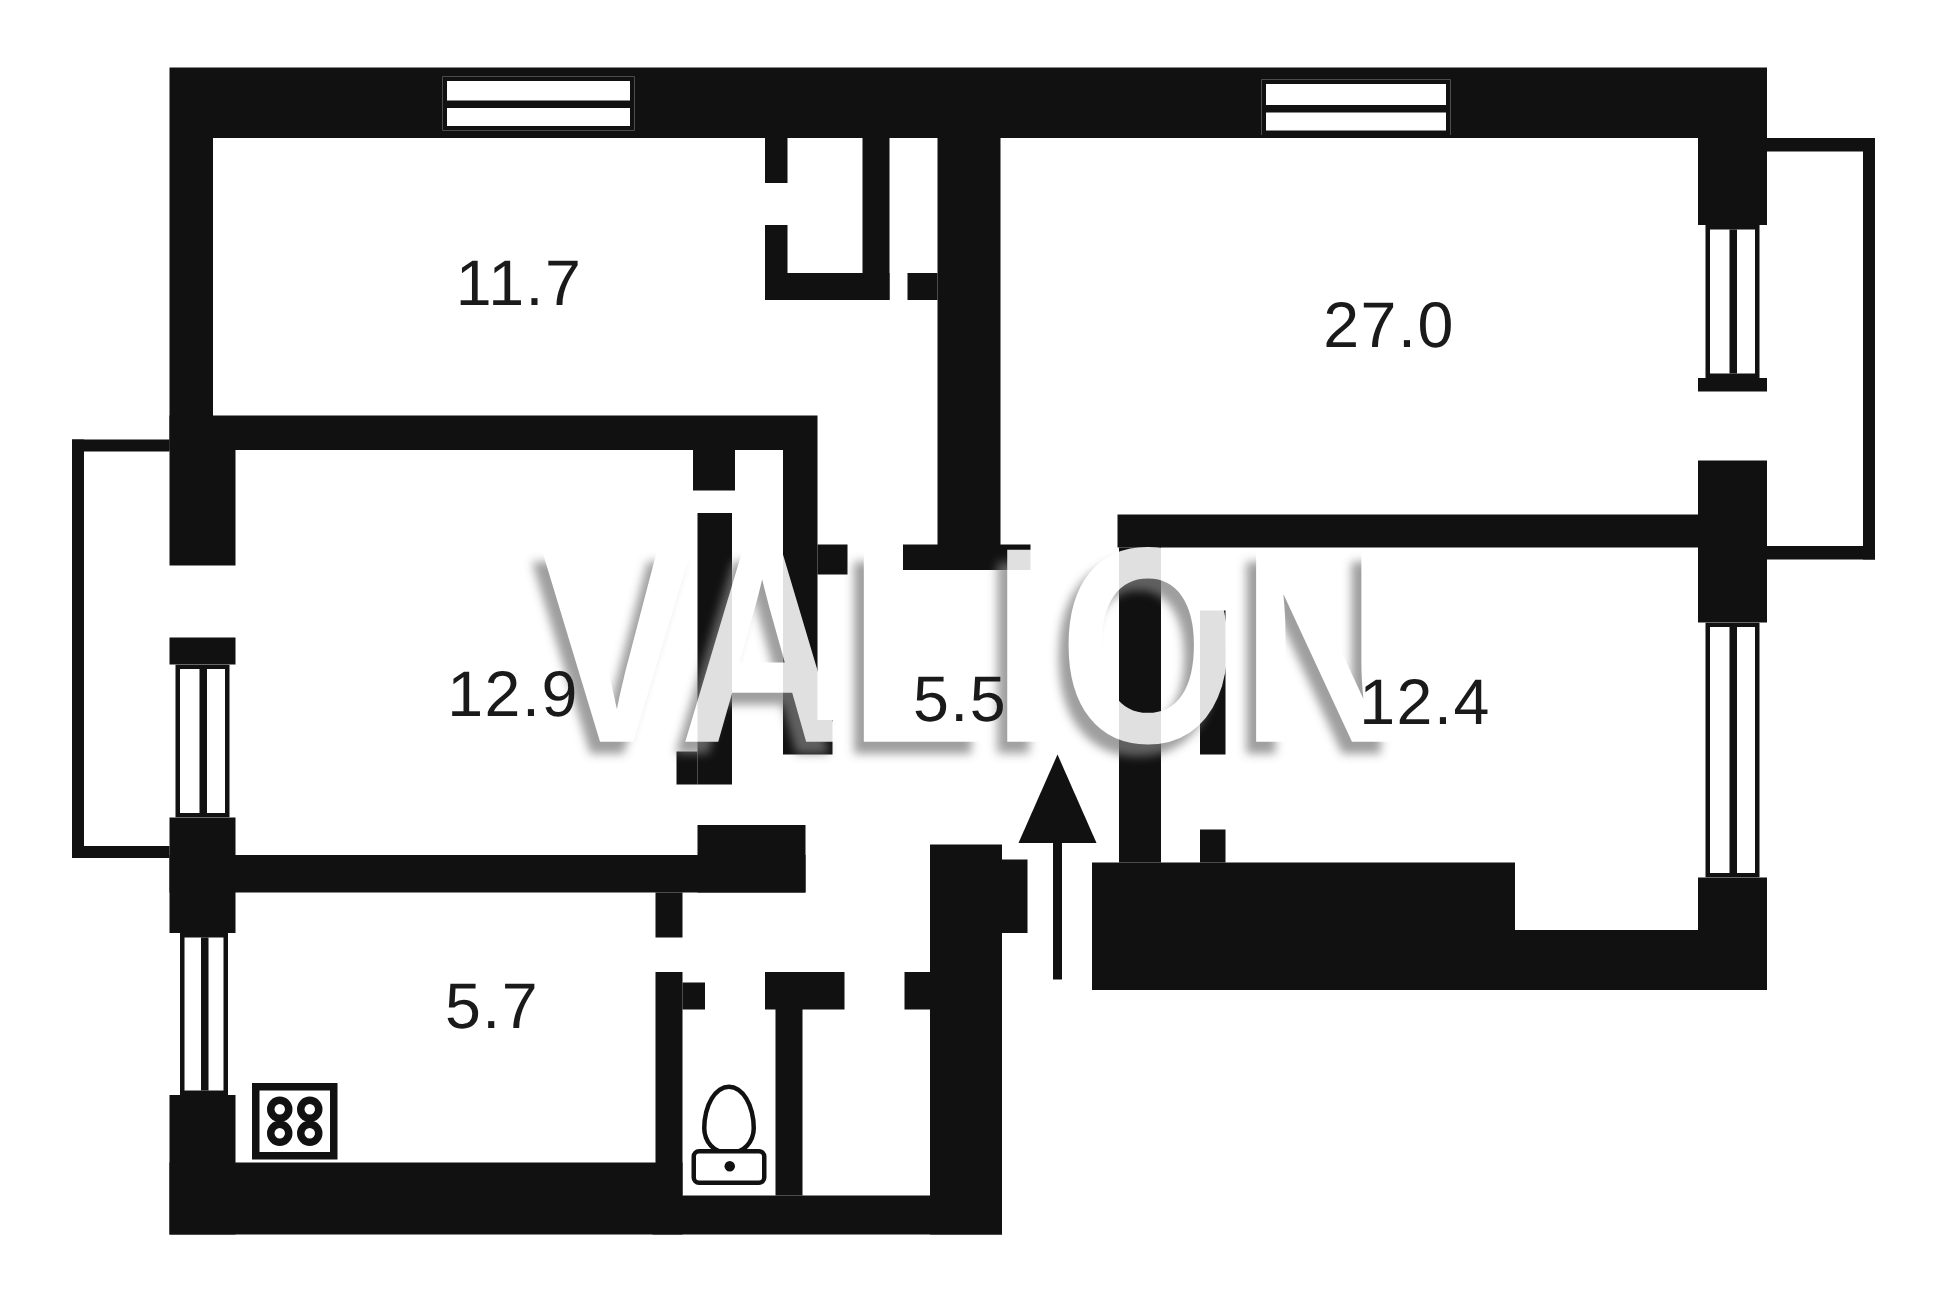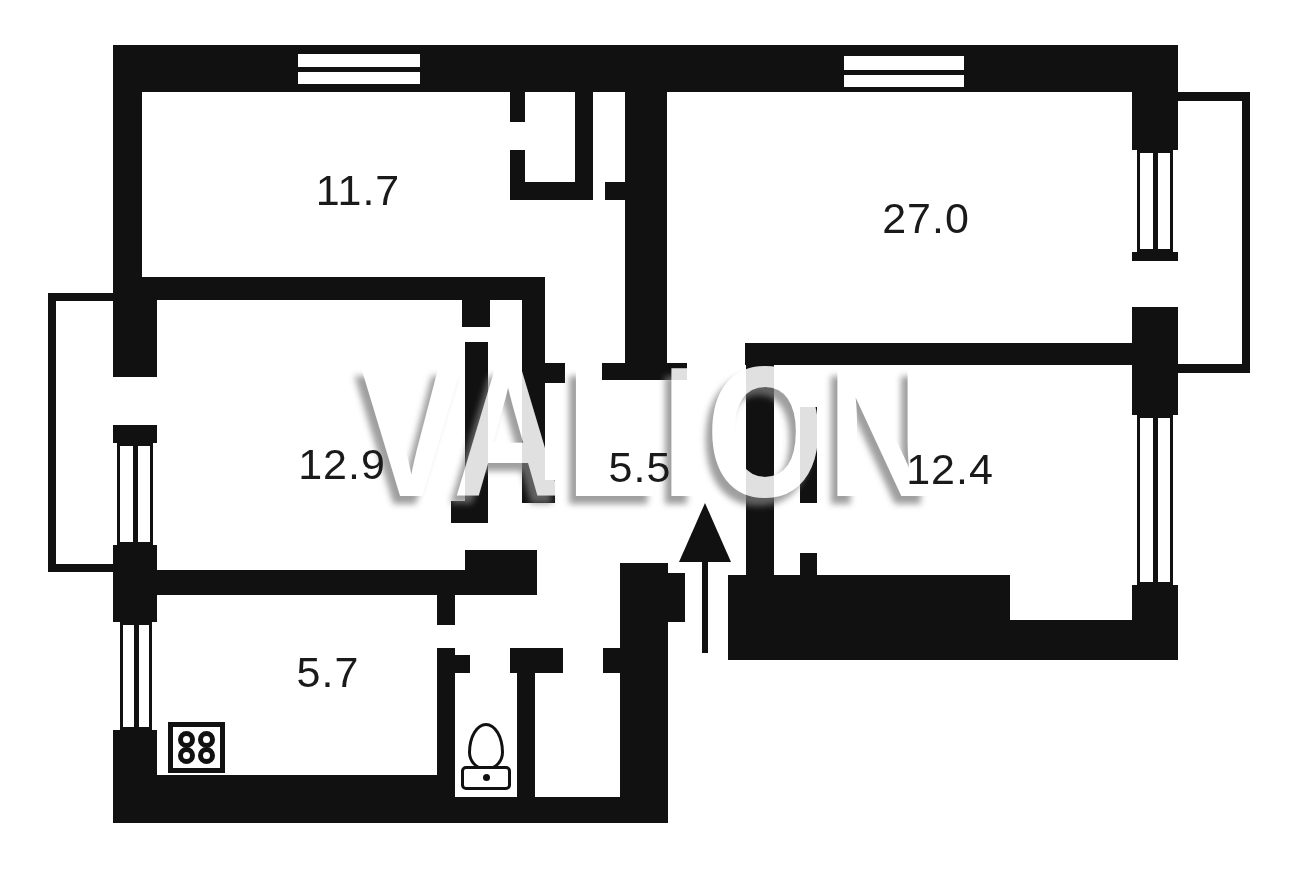--- a/index.html
+++ b/index.html
@@ -108,21 +108,21 @@
     </div>
   <div class="window" style="left:1137px;top:150px;width:36px;height:102px;">
       <div class="mid-v"></div>
     </div>
   <div class="window" style="left:1137px;top:415px;width:36px;height:170px;">
       <div class="mid-v"></div>
     </div>
 
   <div class="watermark">VALION</div>
 
-  <div class="room-label" style="left:346px;top:190px;margin-left:12px;">11.7</div>
+  <div class="room-label" style="left:346px;top:190px;">11.7</div>
   <div class="room-label" style="left:926px;top:218px;">27.0</div>
   <div class="room-label" style="left:342px;top:464px;">12.9</div>
   <div class="room-label" style="left:640px;top:467px;">5.5</div>
   <div class="room-label" style="left:950px;top:469px;">12.4</div>
   <div class="room-label" style="left:328px;top:672px;">5.7</div>
 
   <div class="stove">
     <div class="burner b1"></div>
     <div class="burner b2"></div>
     <div class="burner b3"></div>

